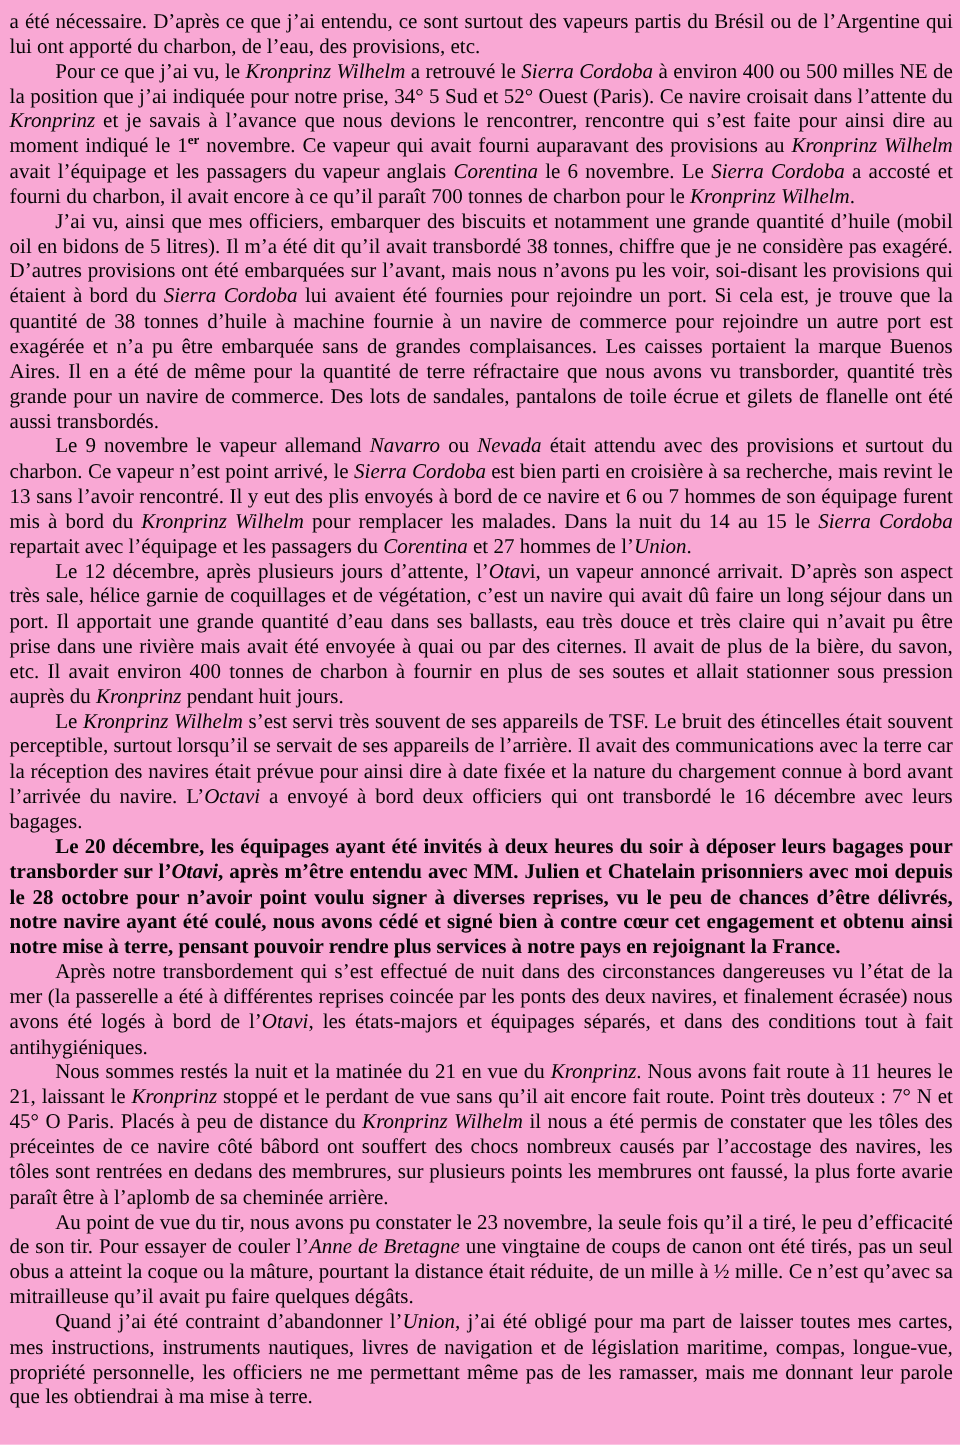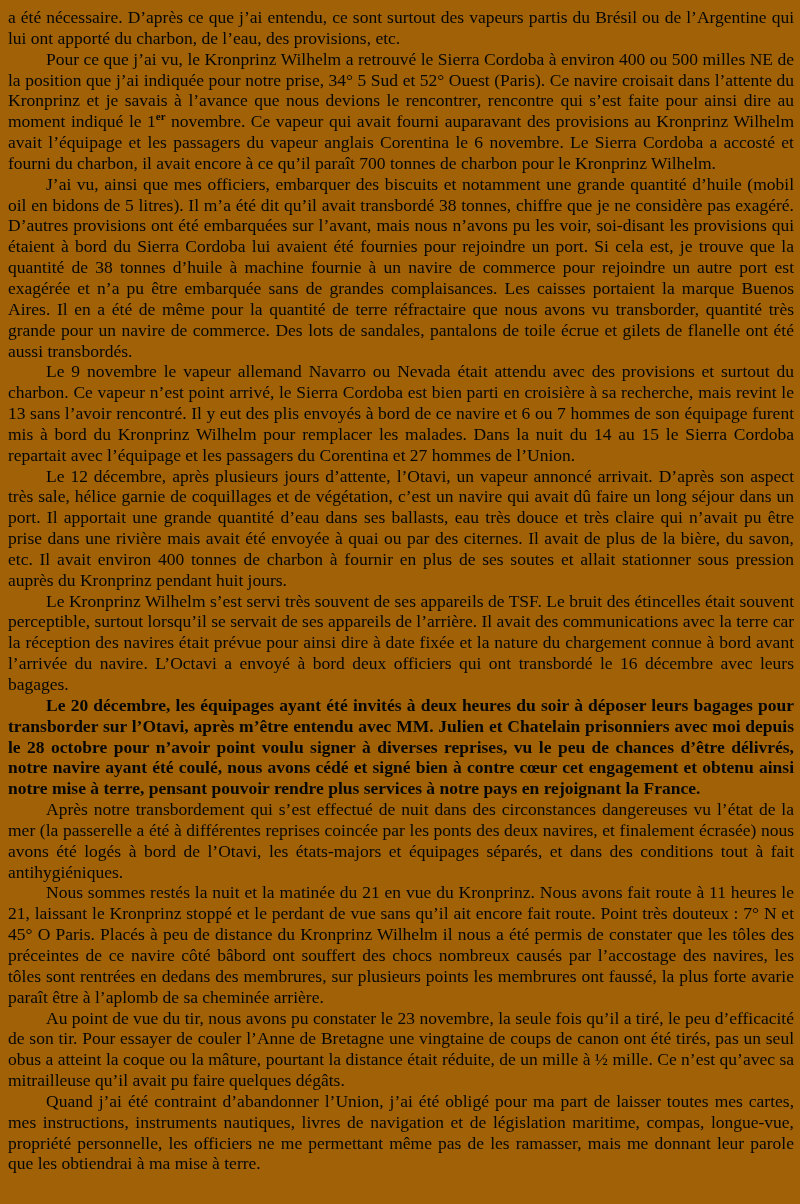--- a/index.html
+++ b/index.html
@@ -5,21 +5,21 @@
   html, body {
     margin: 0;
     padding: 0;
     background: #ffffff;
   }
   .page {
     width: 800px;
     min-height: 1204px;
     box-sizing: border-box;
     padding: 7px 6px 10px 8px;
-    background: #a16207;
+    background: #f9a8d4;
     color: #060606;
     font-family: "Liberation Serif", "DejaVu Serif", serif;
     font-size: 17.5px;
     line-height: 20.85px;
     text-align: justify;
   }
   p.para {
     margin: 0;
     padding: 0;
   }
@@ -28,21 +28,21 @@
   }
   p.para.bold {
     font-weight: bold;
   }
   .page sup {
     font-size: 0.62em;
     line-height: 0;
     vertical-align: super;
     font-weight: bold;
   }
-  .italic { }
+  .italic { font-style: italic; }
 </style>
 </head>
 <body>
 
 <div class="page">
     <p class="para"><span>a été nécessaire. D’après ce que j’ai entendu, ce sont surtout des vapeurs partis du Brésil ou de l’Argentine qui lui ont apporté du charbon, de l’eau, des provisions, etc.</span></p>
     <p class="para indent"><span>Pour ce que j’ai vu, le </span><span class="italic">Kronprinz Wilhelm</span><span> a retrouvé le </span><span class="italic">Sierra Cordoba</span><span> à environ 400 ou 500 milles NE de la position que j’ai indiquée pour notre prise, 34° 5 Sud et 52° Ouest (Paris). Ce navire croisait dans l’attente du </span><span class="italic">Kronprinz</span><span> et je savais à l’avance que nous devions le rencontrer, rencontre qui s’est faite pour ainsi dire au moment indiqué le 1</span><sup>er</sup><span> novembre. Ce vapeur qui avait fourni auparavant des provisions au </span><span class="italic">Kronprinz Wilhelm</span><span> avait l’équipage et les passagers du vapeur anglais </span><span class="italic">Corentina</span><span> le 6 novembre. Le </span><span class="italic">Sierra Cordoba</span><span> a accosté et fourni du charbon, il avait encore à ce qu’il paraît 700 tonnes de charbon pour le </span><span class="italic">Kronprinz Wilhelm</span><span>.</span></p>
     <p class="para indent"><span>J’ai vu, ainsi que mes officiers, embarquer des biscuits et notamment une grande quantité d’huile (mobil oil en bidons de 5 litres). Il m’a été dit qu’il avait transbordé 38 tonnes, chiffre que je ne considère pas exagéré. D’autres provisions ont été embarquées sur l’avant, mais nous n’avons pu les voir, soi-disant les provisions qui étaient à bord du </span><span class="italic">Sierra Cordoba</span><span> lui avaient été fournies pour rejoindre un port. Si cela est, je trouve que la quantité de 38 tonnes d’huile à machine fournie à un navire de commerce pour rejoindre un autre port est exagérée et n’a pu être embarquée sans de grandes complaisances. Les caisses portaient la marque Buenos Aires. Il en a été de même pour la quantité de terre réfractaire que nous avons vu transborder, quantité très grande pour un navire de commerce. Des lots de sandales, pantalons de toile écrue et gilets de flanelle ont été aussi transbordés.</span></p>
     <p class="para indent"><span>Le 9 novembre le vapeur allemand </span><span class="italic">Navarro</span><span> ou </span><span class="italic">Nevada</span><span> était attendu avec des provisions et surtout du charbon. Ce vapeur n’est point arrivé, le </span><span class="italic">Sierra Cordoba</span><span> est bien parti en croisière à sa recherche, mais revint le 13 sans l’avoir rencontré. Il y eut des plis envoyés à bord de ce navire et 6 ou 7 hommes de son équipage furent mis à bord du </span><span class="italic">Kronprinz Wilhelm</span><span> pour remplacer les malades. Dans la nuit du 14 au 15 le </span><span class="italic">Sierra Cordoba</span><span> repartait avec l’équipage et les passagers du </span><span class="italic">Corentina</span><span> et 27 hommes de l’</span><span class="italic">Union</span><span>.</span></p>
     <p class="para indent"><span>Le 12 décembre, après plusieurs jours d’attente, l’</span><span class="italic">Otav</span><span>i, un vapeur annoncé arrivait. D’après son aspect très sale, hélice garnie de coquillages et de végétation, c’est un navire qui avait dû faire un long séjour dans un port. Il apportait une grande quantité d’eau dans ses ballasts, eau très douce et très claire qui n’avait pu être prise dans une rivière mais avait été envoyée à quai ou par des citernes. Il avait de plus de la bière, du savon, etc. Il avait environ 400 tonnes de charbon à fournir en plus de ses soutes et allait stationner sous pression auprès du </span><span class="italic">Kronprinz</span><span> pendant huit jours.</span></p>

